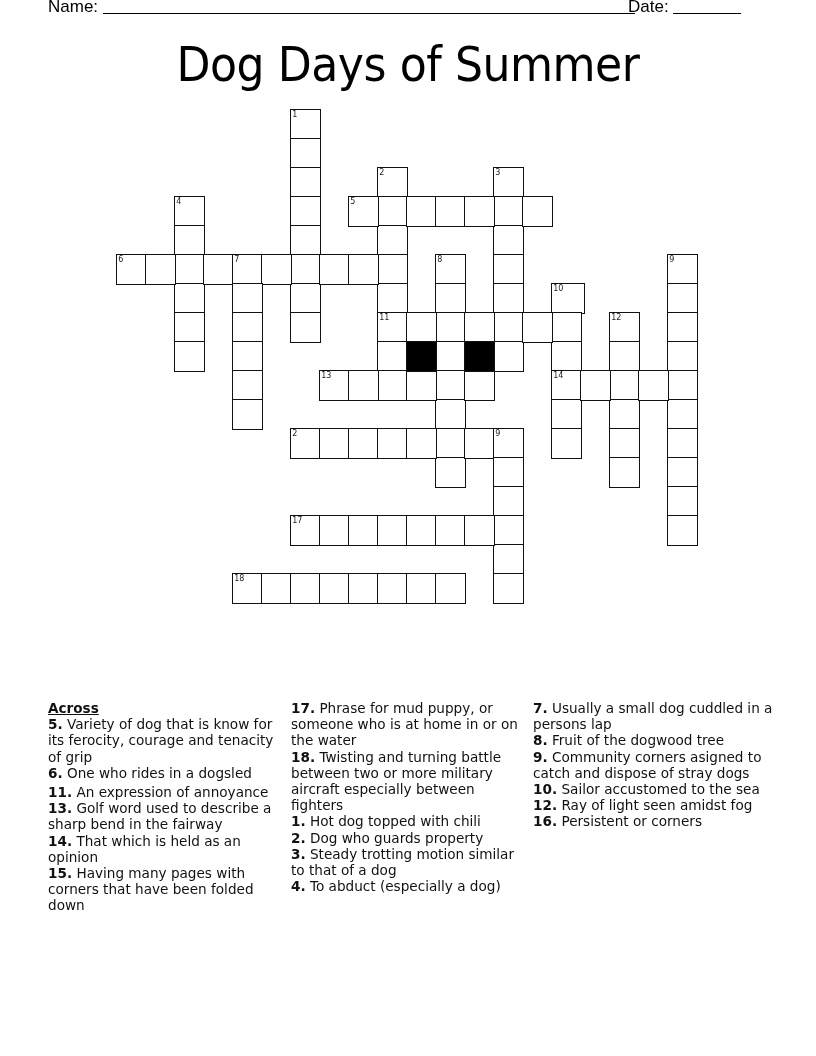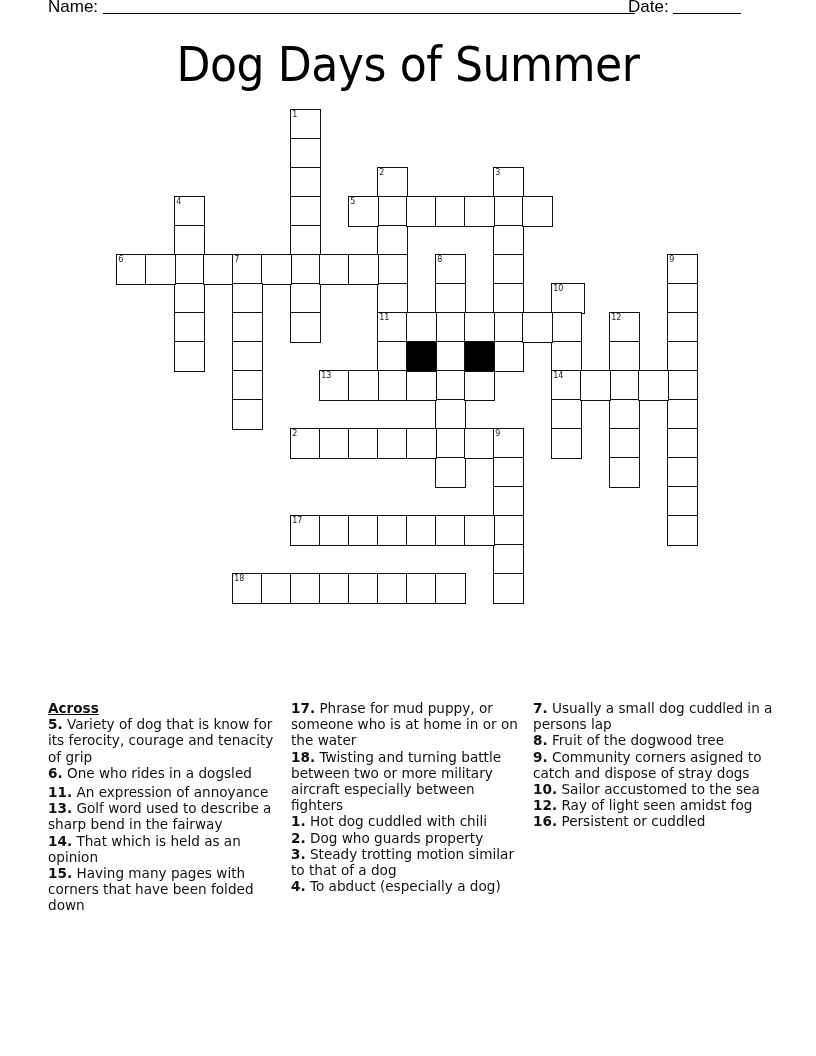--- a/index.html
+++ b/index.html
@@ -272,26 +272,26 @@
   <span class="clue"><span class="cn">6.</span> <span>One who rides in a dogsled</span></span>
   <span class="clue" style="margin-top:3px"><span class="cn">11.</span> <span>An expression of annoyance</span></span>
   <span class="clue"><span class="cn">13.</span> <span>Golf word used to describe a sharp bend in the fairway</span></span>
   <span class="clue"><span class="cn">14.</span> <span>That which is held as an opinion</span></span>
   <span class="clue"><span class="cn">15.</span> <span>Having many pages with corners that have been folded down</span></span>
 </div>
 
 <div class="clues col2">
   <span class="clue"><span class="cn">17.</span> <span>Phrase for mud puppy, or someone who is at home in or on the water</span></span>
   <span class="clue"><span class="cn">18.</span> <span>Twisting and turning battle between two or more military aircraft especially between fighters</span></span>
-  <span class="clue"><span class="cn">1.</span> <span>Hot dog cuddled with chili</span></span>
+  <span class="clue"><span class="cn">1.</span> <span>Hot dog topped with chili</span></span>
   <span class="clue"><span class="cn">2.</span> <span>Dog who guards property</span></span>
   <span class="clue"><span class="cn">3.</span> <span>Steady trotting motion similar to that of a dog</span></span>
   <span class="clue"><span class="cn">4.</span> <span>To abduct (especially a dog)</span></span>
 </div>
 
 <div class="clues col3">
   <span class="clue"><span class="cn">7.</span> <span>Usually a small dog cuddled in a persons lap</span></span>
   <span class="clue"><span class="cn">8.</span> <span>Fruit of the dogwood tree</span></span>
   <span class="clue"><span class="cn">9.</span> <span>Community corners asigned to catch and dispose of stray dogs</span></span>
   <span class="clue"><span class="cn">10.</span> <span>Sailor accustomed to the sea</span></span>
   <span class="clue"><span class="cn">12.</span> <span>Ray of light seen amidst fog</span></span>
-  <span class="clue"><span class="cn">16.</span> <span>Persistent or cuddled</span></span>
+  <span class="clue"><span class="cn">16.</span> <span>Persistent or corners</span></span>
 </div>
 
 </body></html>

